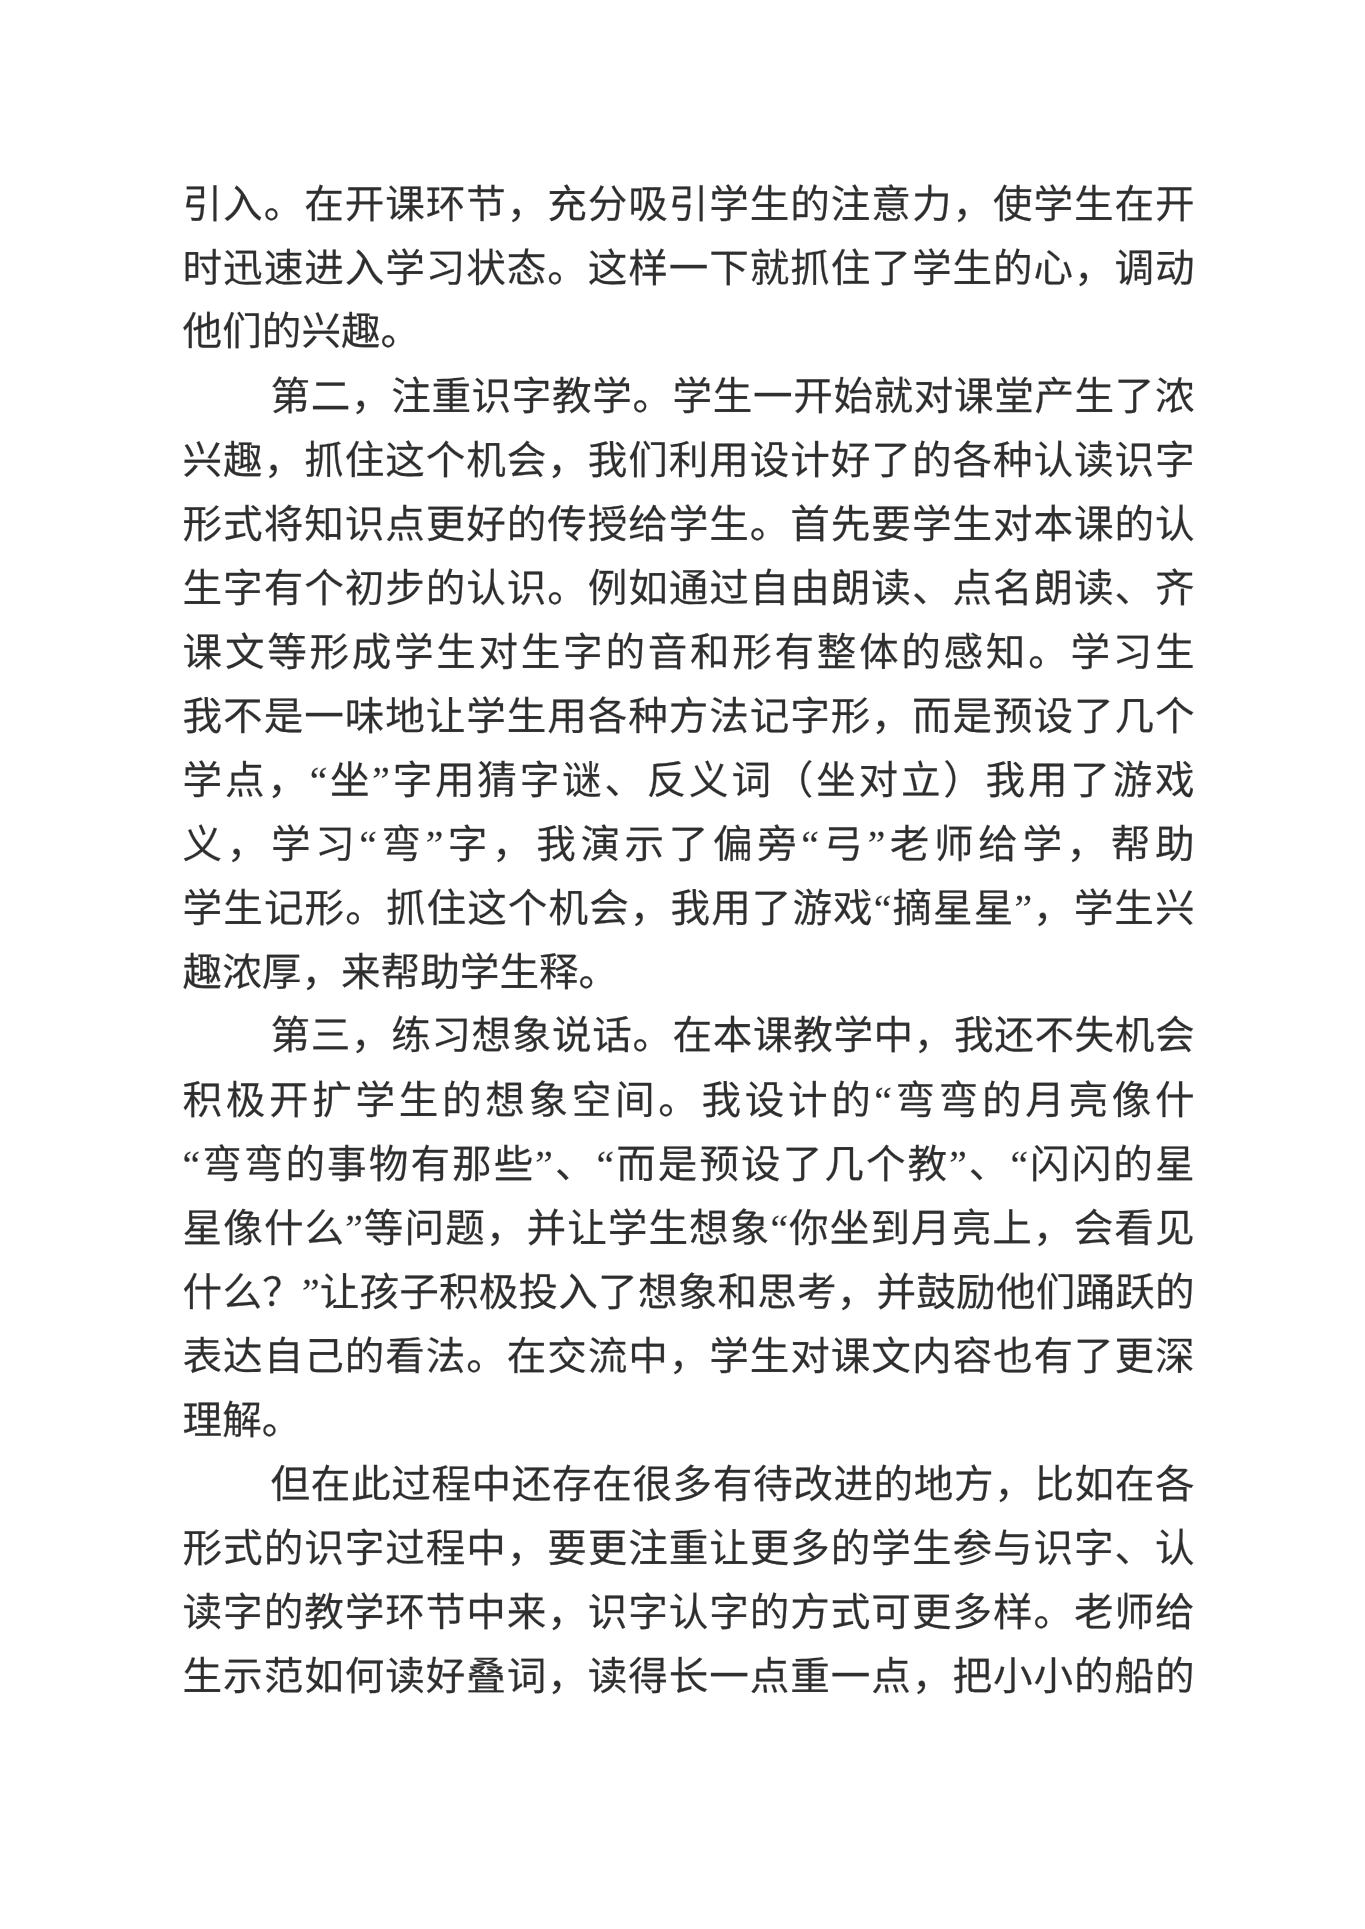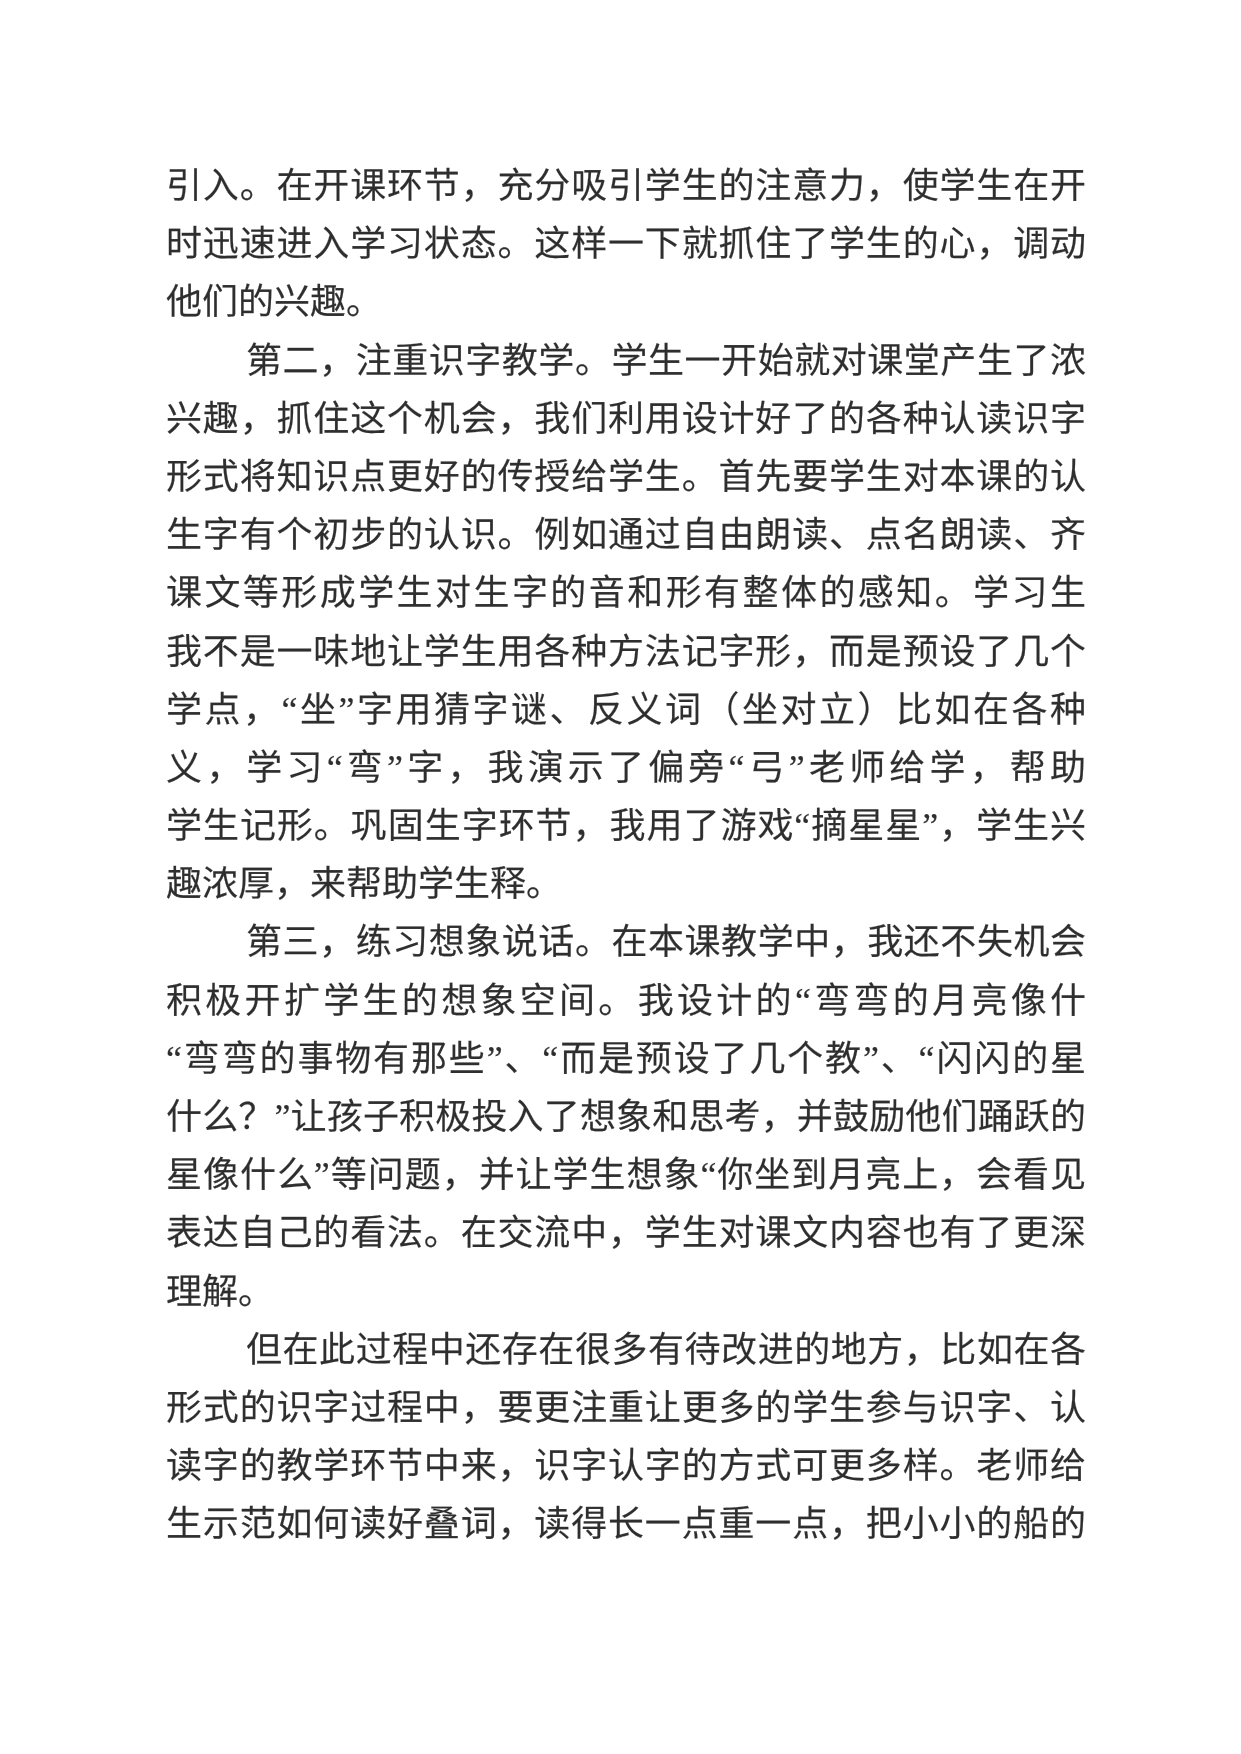--- a/index.html
+++ b/index.html
@@ -54,31 +54,31 @@
         <div class="line">时迅速进入学习状态。这样一下就抓住了学生的心，调动了</div>
         <div class="line flush">他们的兴趣。</div>
       </div>
       <div class="para">
         <div class="line indent">第二，注重识字教学。学生一开始就对课堂产生了浓厚</div>
         <div class="line">兴趣，抓住这个机会，我们利用设计好了的各种认读识字的</div>
         <div class="line">形式将知识点更好的传授给学生。首先要学生对本课的认读</div>
         <div class="line">生字有个初步的认识。例如通过自由朗读、点名朗读、齐读</div>
         <div class="line">课文等形成学生对生字的音和形有整体的感知。学习生字，</div>
         <div class="line">我不是一味地让学生用各种方法记字形，而是预设了几个教</div>
-        <div class="line">学点，“坐”字用猜字谜、反义词（坐对立）比如在各种</div>
+        <div class="line">学点，“坐”字用猜字谜、反义词（坐对立）我用了游戏</div>
         <div class="line">义，学习“弯”字，我演示了偏旁“弓”老师给学，帮助</div>
-        <div class="line">学生记形。巩固生字环节，我用了游戏“摘星星”，学生兴</div>
+        <div class="line">学生记形。抓住这个机会，我用了游戏“摘星星”，学生兴</div>
         <div class="line flush">趣浓厚，来帮助学生释。</div>
       </div>
       <div class="para">
         <div class="line indent">第三，练习想象说话。在本课教学中，我还不失机会地</div>
         <div class="line">积极开扩学生的想象空间。我设计的“弯弯的月亮像什么”、</div>
         <div class="line">“弯弯的事物有那些”、“而是预设了几个教”、“闪闪的星</div>
+        <div class="line">星像什么”等问题，并让学生想象“你坐到月亮上，会看见</div>
         <div class="line">什么？”让孩子积极投入了想象和思考，并鼓励他们踊跃的</div>
-        <div class="line">星像什么”等问题，并让学生想象“你坐到月亮上，会看见</div>
         <div class="line">表达自己的看法。在交流中，学生对课文内容也有了更深的</div>
         <div class="line flush">理解。</div>
       </div>
       <div class="para">
         <div class="line indent">但在此过程中还存在很多有待改进的地方，比如在各种</div>
         <div class="line">形式的识字过程中，要更注重让更多的学生参与识字、认字、</div>
         <div class="line">读字的教学环节中来，识字认字的方式可更多样。老师给学</div>
         <div class="line">生示范如何读好叠词，读得长一点重一点，把小小的船的小</div>
       </div>
     </div>

